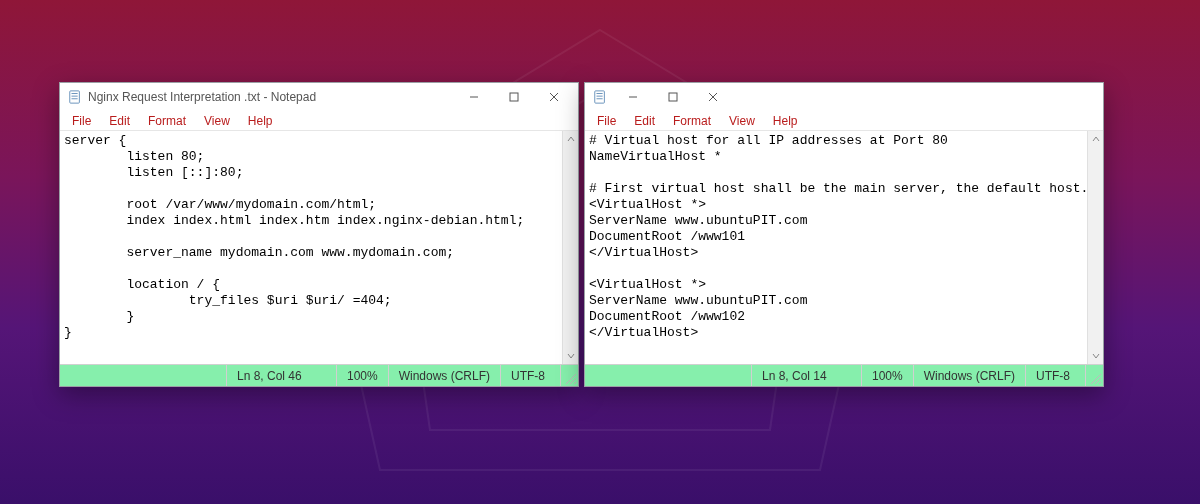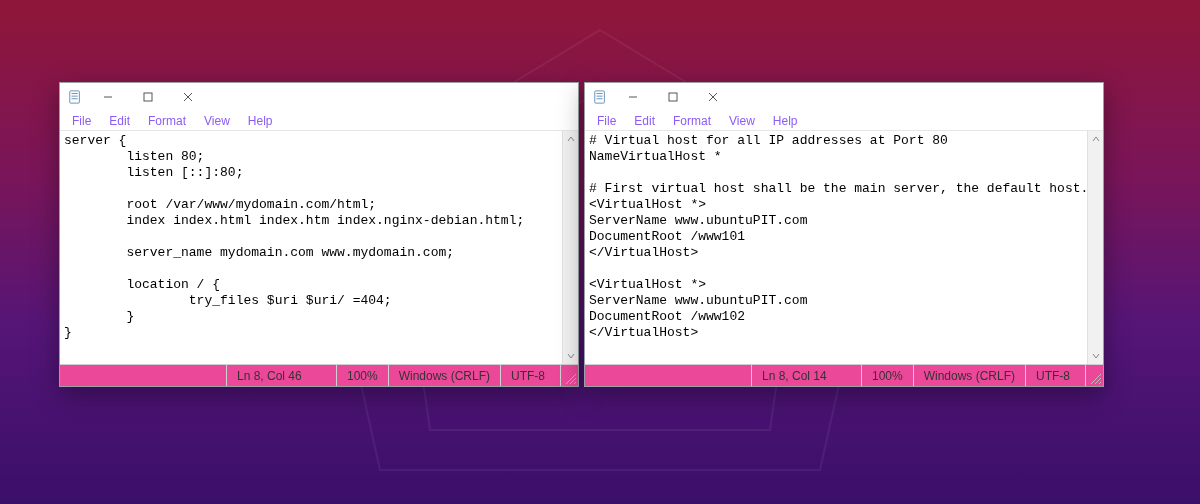--- a/index.html
+++ b/index.html
@@ -71,21 +71,21 @@
 
   .menubar {
     height: 20px;
     display:flex;
     align-items:center;
     padding: 0 4px;
     gap: 2px;
     background: #ffffff;
     border-bottom: 1px solid #e6e6e6;
     font-size: 12px;
-    color:#8b5cf6;
+    color:#b91c1c;
   }
   .menubar .menu-item {
     padding: 1px 8px;
   }
 
   .content {
     flex: 1 1 auto;
     position: relative;
     overflow: hidden;
     background: #ffffff;
@@ -112,21 +112,21 @@
     width:16px; height:16px;
     display:flex; align-items:center; justify-content:center;
     color:#888;
     font-size:9px;
   }
 
   .statusbar {
     height: 22px;
     display:flex;
     align-items:stretch;
-    background:#ec4899;
+    background:#86efac;
     border-top:1px solid #d0d0d0;
     font-size: 12px;
     color:#333;
   }
   .statusbar .cell {
     border-left:1px solid #d0d0d0;
     display:flex;
     align-items:center;
     padding: 0 10px;
     white-space:nowrap;
@@ -148,20 +148,21 @@
 </svg>
 
 <div class="notepad left">
   <div class="titlebar">
     <svg class="tb-icon" viewBox="0 0 16 16">
       <rect x="2" y="1" width="11" height="14" rx="1" fill="#fefefe" stroke="#5a88b5"></rect>
       <line x1="4" y1="4" x2="11" y2="4" stroke="#5a88b5"></line>
       <line x1="4" y1="7" x2="11" y2="7" stroke="#5a88b5"></line>
       <line x1="4" y1="10" x2="11" y2="10" stroke="#5a88b5"></line>
     </svg>
+    <span class="title-text">Nginx Request Interpretation .txt - Notepad</span>
     <div class="win-btns">
       <div class="win-btn">
         <svg width="10" height="10">
             <line x1="1" y1="5" x2="9" y2="5" stroke="#555" stroke-width="1"></line>
           </svg>
       </div>
       <div class="win-btn">
         <svg width="10" height="10">
             <rect x="1" y="1" width="8" height="8" fill="none" stroke="#555" stroke-width="1"></rect>
           </svg>

